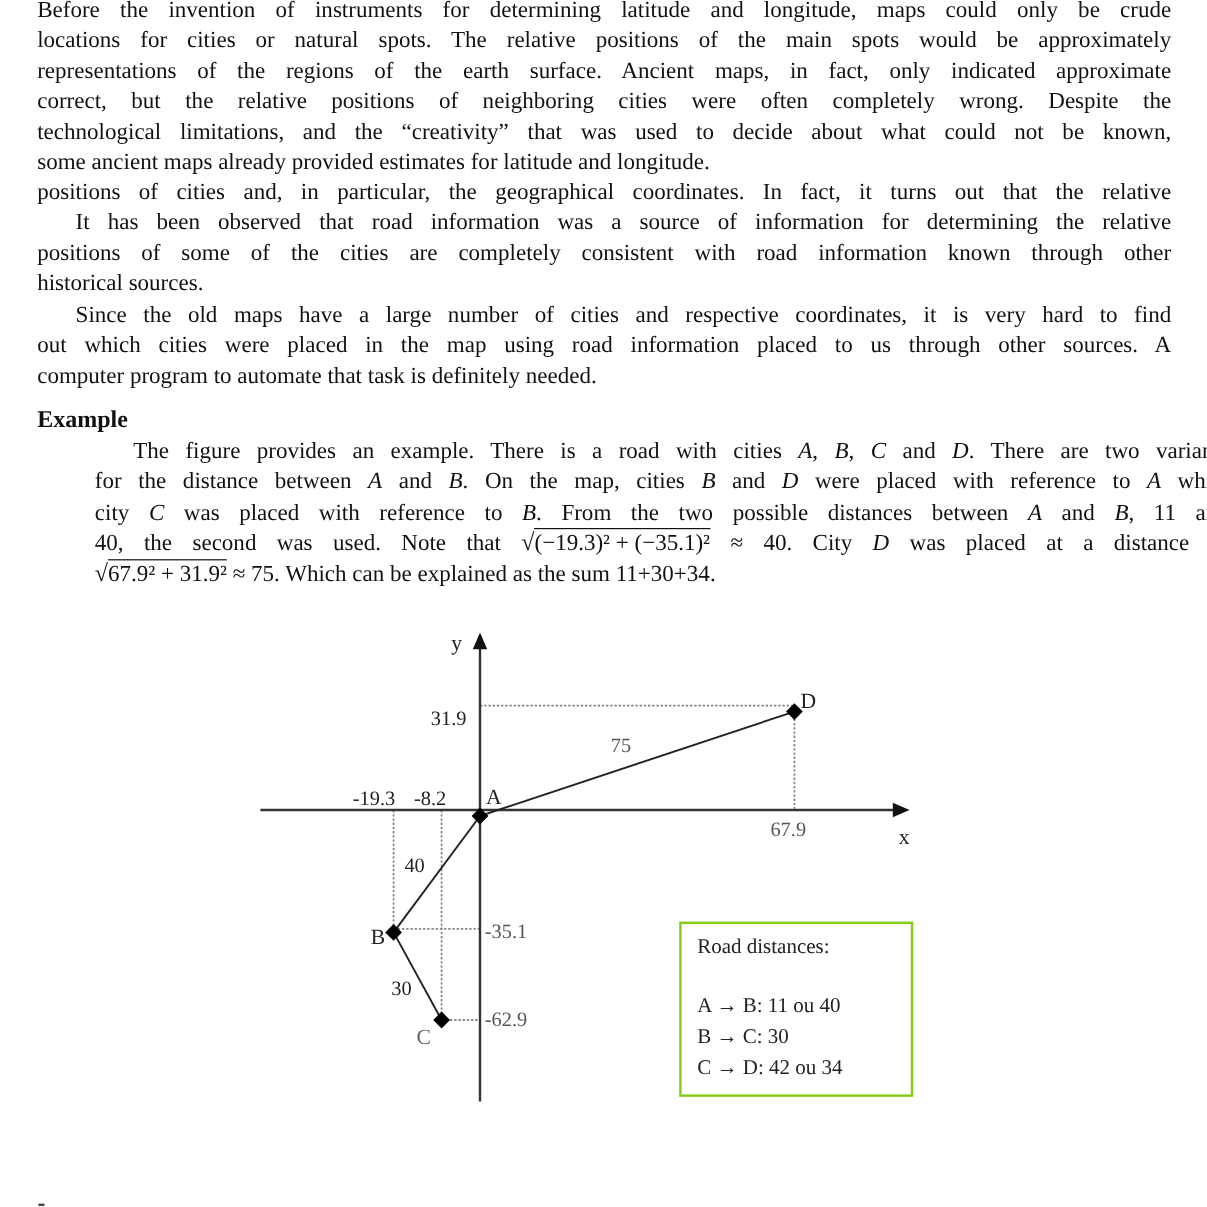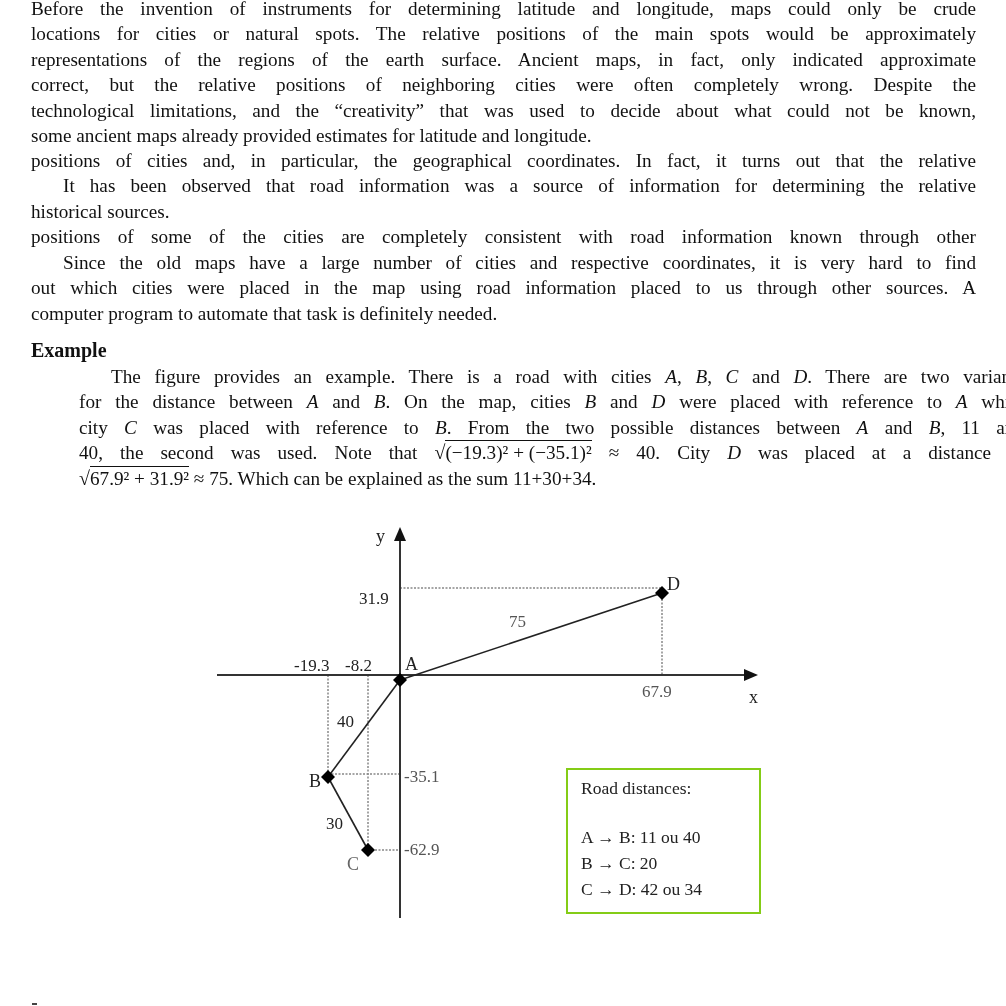--- a/index.html
+++ b/index.html
@@ -35,22 +35,22 @@
     <span class="line">locations for cities or natural spots. The relative positions of the main spots would be approximately</span>
     <span class="line">representations of the regions of the earth surface. Ancient maps, in fact, only indicated approximate</span>
     <span class="line">correct, but the relative positions of neighboring cities were often completely wrong. Despite the</span>
     <span class="line">technological limitations, and the “creativity” that was used to decide about what could not be known,</span>
     <span class="line last">some ancient maps already provided estimates for latitude and longitude.</span>
   </div>
 
   <div class="para" style="position:absolute; top:148px; width:945px;">
     <span class="line">positions of cities and, in particular, the geographical coordinates. In fact, it turns out that the relative</span>
     <span class="line" style="padding-left:32px;">It has been observed that road information was a source of information for determining the relative</span>
+    <span class="line">positions of some of the cities are completely consistent with road information known through other</span>
     <span class="line last">historical sources.</span>
-    <span class="line">positions of some of the cities are completely consistent with road information known through other</span>
   </div>
 
   <div class="para" style="position:absolute; top:250px; width:945px;">
     <span class="line" style="padding-left:32px;">Since the old maps have a large number of cities and respective coordinates, it is very hard to find</span>
     <span class="line">out which cities were placed in the map using road information placed to us through other sources. A</span>
     <span class="line last">computer program to automate that task is definitely needed.</span>
   </div>
 
   <div class="heading" style="position:absolute; top:338px;">Example</div>
 
@@ -122,20 +122,20 @@
     <text x="509" y="627" font-size="17" fill="#555">75</text>
   </g>
 </svg>
 
 <div class="legend">
   <div class="title">Road distances:</div>
   <div class="row" style="top:57px;">
     <span>A</span> <span>→</span> <span>B</span><span>: 11 ou 40</span>
   </div>
   <div class="row" style="top:83px;">
-    <span>B</span> <span>→</span> <span>C</span><span>: 20</span>
+    <span>B</span> <span>→</span> <span>C</span><span>: 30</span>
   </div>
   <div class="row" style="top:109px;">
     <span>C</span> <span>→</span> <span>D</span><span>: 42 ou 34</span>
   </div>
 </div>
 
 <div class="footer-mark"></div>
 
 </body></html>

